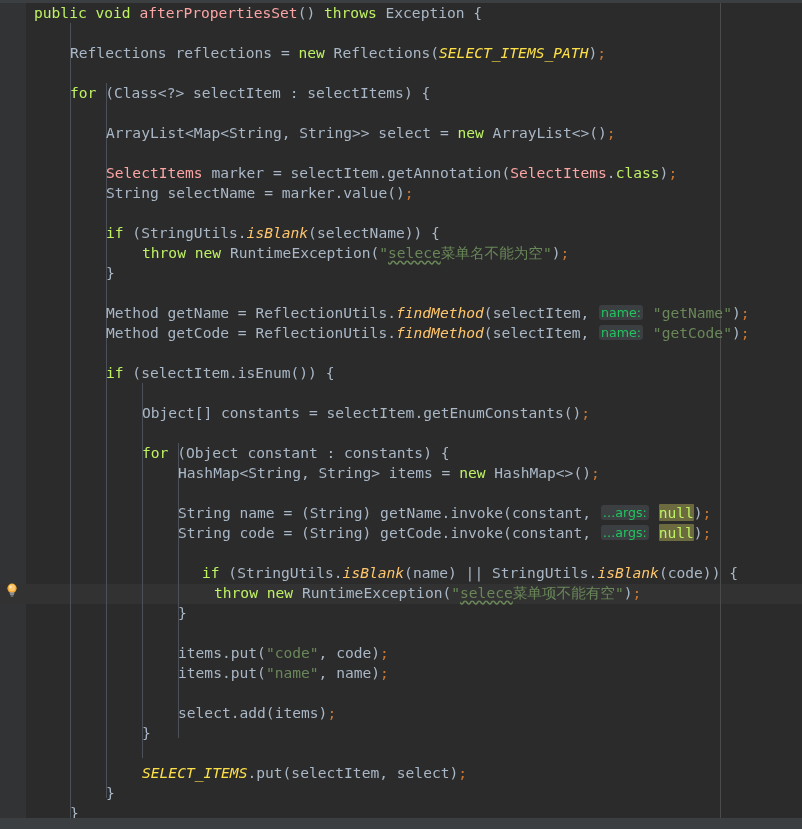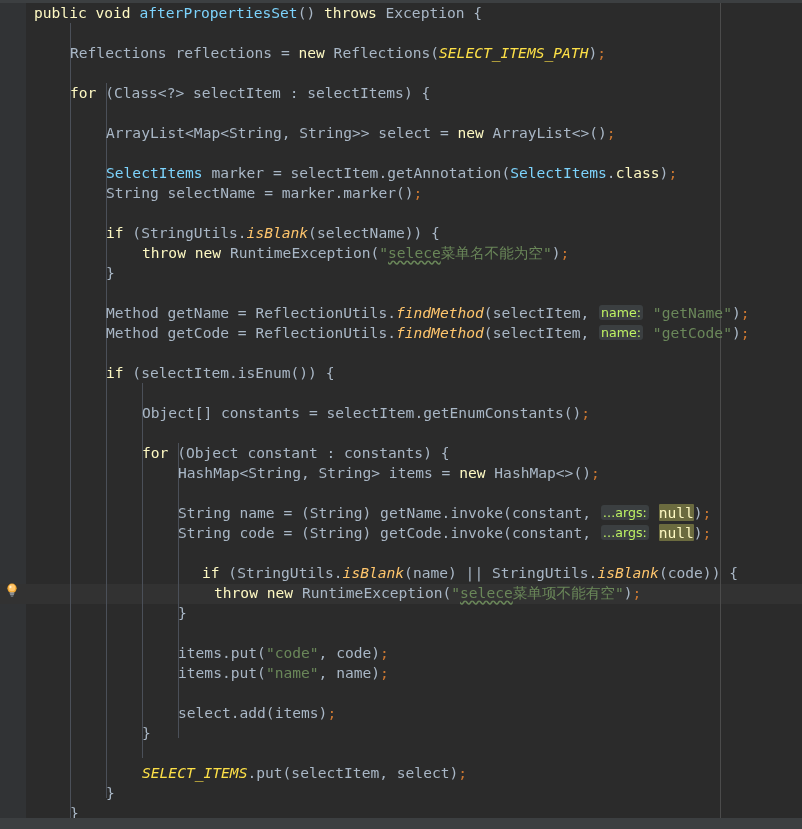--- a/index.html
+++ b/index.html
@@ -83,33 +83,33 @@
     height: 20px;
     line-height: 20px;
     white-space: pre;
     font-size: 14.6px;
     font-family: "DejaVu Sans Mono", "Liberation Mono", monospace;
     letter-spacing: 0px;
     color: #a9b7c6;
   }
 
   
-  .t-key      { color: #fef9c3; }
+  .t-key      { color: #bef264; }
   .t-plain    { color: #a9b7c6; }
   .t-str      { color: #6a8759; }
   .t-static   { color: #fde047; font-style: italic; }
   .t-statmeth { color: #ffc66d; font-style: italic; }
-  .t-annoclass{ color: #7dd3fc; margin-top: 24px; }
+  .t-annoclass{ color: #fca5a5; margin-top: 24px; }
   .t-semi     { color: #cc7832; }
 
   
   .inlay {
     display: inline-block;
     background: #3b3f41;
-    color: #bef264;
+    color: #22c55e;
     border-radius: 3px;
     padding: 0 2px;
     font-size: 12.6px;
     font-family: "DejaVu Sans", "Liberation Sans", sans-serif;
     line-height: 15px;
     vertical-align: 1px;
     margin: 0 1px;
   }
 
   
@@ -152,21 +152,21 @@
       <div class="indent-guide" style="left: 142px; top: 383px; height: 375px;"></div>
       <div class="indent-guide" style="left: 178px; top: 443px; height: 295px;"></div>
     </div>
 
   <div id="code-layer">
       <div class="code-line" style="top: 3px; left: 34px;"><span class="t-key">public</span><span class="t-plain"> </span><span class="t-key">void</span><span class="t-plain"> </span><span class="t-annoclass">afterPropertiesSet</span><span class="t-plain">() </span><span class="t-key">throws</span><span class="t-plain"> </span><span class="t-plain">Exception</span><span class="t-plain"> {</span></div>
       <div class="code-line" style="top: 43px; left: 70px;"><span class="t-plain">Reflections reflections </span><span class="t-plain">= </span><span class="t-key">new</span><span class="t-plain"> Reflections(</span><span class="t-static">SELECT_ITEMS_PATH</span><span class="t-plain">)</span><span class="t-semi">;</span></div>
       <div class="code-line" style="top: 83px; left: 70px;"><span class="t-key">for</span><span class="t-plain"> (Class&lt;?&gt; selectItem : selectItems) {</span></div>
       <div class="code-line" style="top: 123px; left: 106px;"><span class="t-plain">ArrayList&lt;Map&lt;String, String&gt;&gt; select </span><span class="t-plain">= </span><span class="t-key">new</span><span class="t-plain"> ArrayList&lt;&gt;()</span><span class="t-semi">;</span></div>
       <div class="code-line" style="top: 163px; left: 106px;"><span class="t-annoclass">SelectItems</span><span class="t-plain"> marker </span><span class="t-plain">= </span><span class="t-plain">selectItem.getAnnotation(</span><span class="t-annoclass">SelectItems</span><span class="t-plain">.</span><span class="t-key">class</span><span class="t-plain">)</span><span class="t-semi">;</span></div>
-      <div class="code-line" style="top: 183px; left: 106px;"><span class="t-plain">String selectName </span><span class="t-plain">= </span><span class="t-plain">marker.marker()</span><span class="t-semi">;</span></div>
+      <div class="code-line" style="top: 183px; left: 106px;"><span class="t-plain">String selectName </span><span class="t-plain">= </span><span class="t-plain">marker.value()</span><span class="t-semi">;</span></div>
       <div class="code-line" style="top: 223px; left: 106px;"><span class="t-key">if</span><span class="t-plain"> (StringUtils.</span><span class="t-statmeth">isBlank</span><span class="t-plain">(selectName)) {</span></div>
       <div class="code-line" style="top: 243px; left: 142px;"><span class="t-key">throw</span><span class="t-plain"> </span><span class="t-key">new</span><span class="t-plain"> RuntimeException(</span><span class="t-str">"</span><span class="t-str typo">selece</span><span class="t-str">菜单名不能为空"</span><span class="t-plain">)</span><span class="t-semi">;</span></div>
       <div class="code-line" style="top: 263px; left: 106px;"><span class="t-plain">}</span></div>
       <div class="code-line" style="top: 303px; left: 106px;"><span class="t-plain">Method getName </span><span class="t-plain">= </span><span class="t-plain">ReflectionUtils.</span><span class="t-statmeth">findMethod</span><span class="t-plain">(selectItem, </span><span class="inlay">name:</span> <span class="t-str">"getName"</span><span class="t-plain">)</span><span class="t-semi">;</span></div>
       <div class="code-line" style="top: 323px; left: 106px;"><span class="t-plain">Method getCode </span><span class="t-plain">= </span><span class="t-plain">ReflectionUtils.</span><span class="t-statmeth">findMethod</span><span class="t-plain">(selectItem, </span><span class="inlay">name:</span> <span class="t-str">"getCode"</span><span class="t-plain">)</span><span class="t-semi">;</span></div>
       <div class="code-line" style="top: 363px; left: 106px;"><span class="t-key">if</span><span class="t-plain"> (selectItem.isEnum()) {</span></div>
       <div class="code-line" style="top: 403px; left: 142px;"><span class="t-plain">Object[] constants </span><span class="t-plain">= </span><span class="t-plain">selectItem.getEnumConstants()</span><span class="t-semi">;</span></div>
       <div class="code-line" style="top: 443px; left: 142px;"><span class="t-key">for</span><span class="t-plain"> (Object constant : constants) {</span></div>
       <div class="code-line" style="top: 463px; left: 178px;"><span class="t-plain">HashMap&lt;String, String&gt; items </span><span class="t-plain">= </span><span class="t-key">new</span><span class="t-plain"> HashMap&lt;&gt;()</span><span class="t-semi">;</span></div>
       <div class="code-line" style="top: 503px; left: 178px;"><span class="t-plain">String name </span><span class="t-plain">= </span><span class="t-plain">(String) getName.invoke(constant, </span><span class="inlay">…args:</span> <span class="t-key hl-ident">null</span><span class="t-plain">)</span><span class="t-semi">;</span></div>

